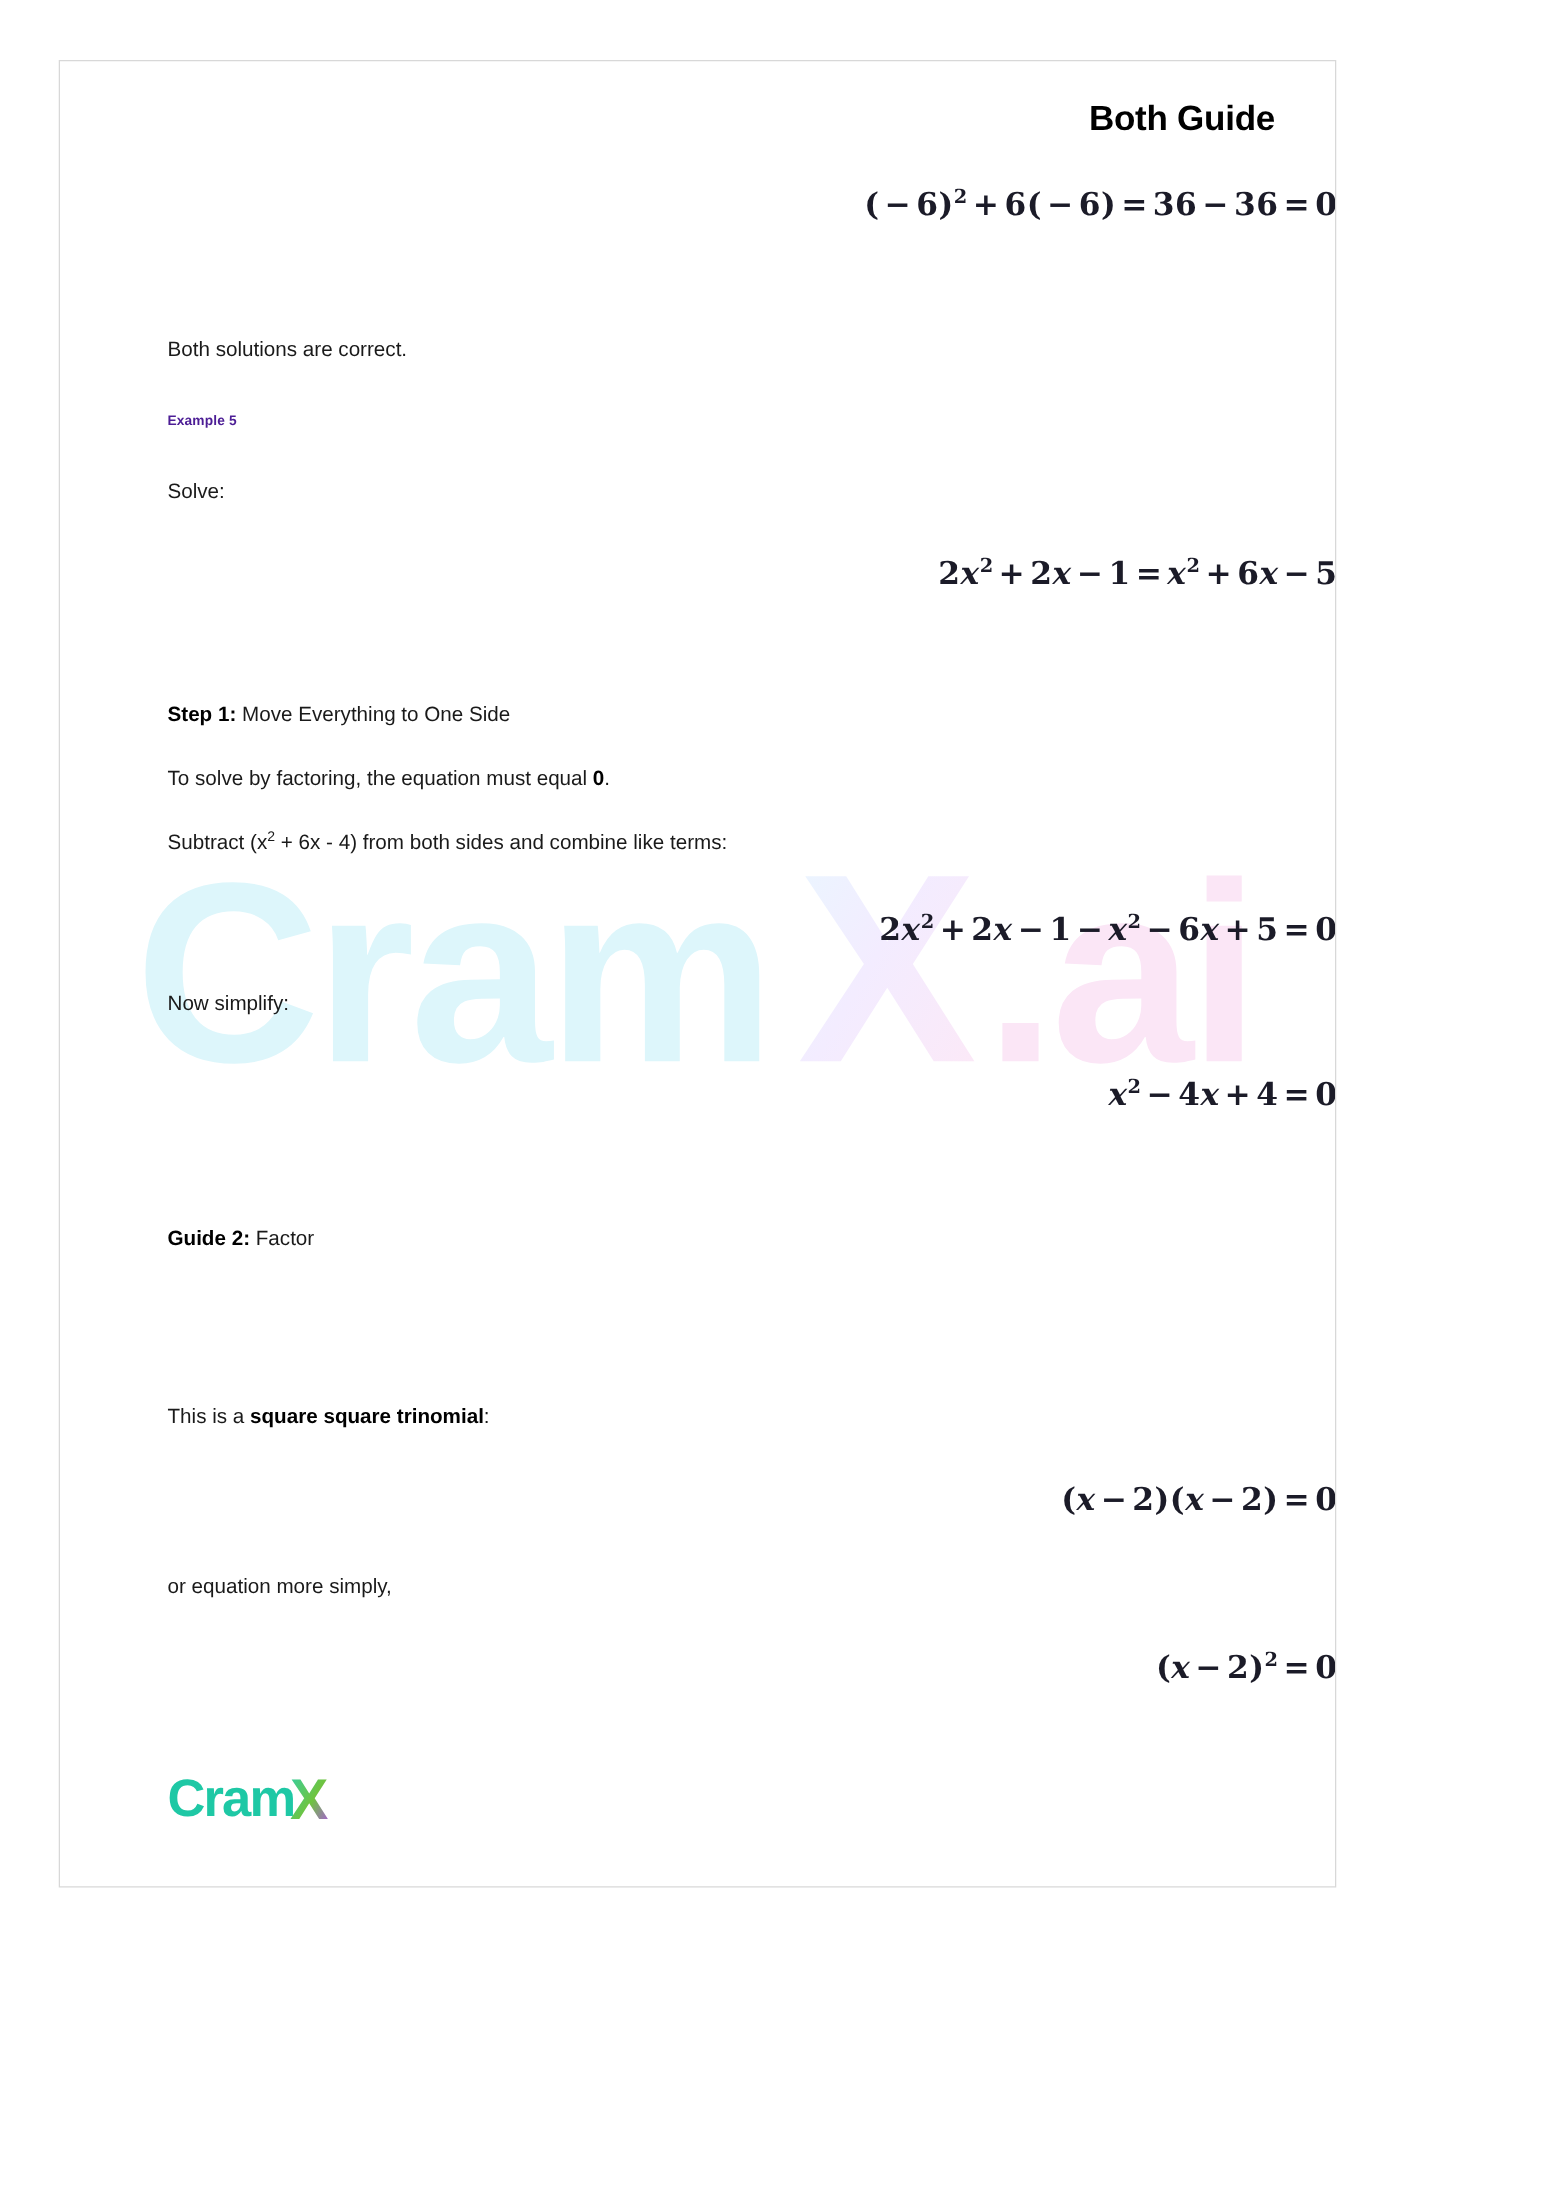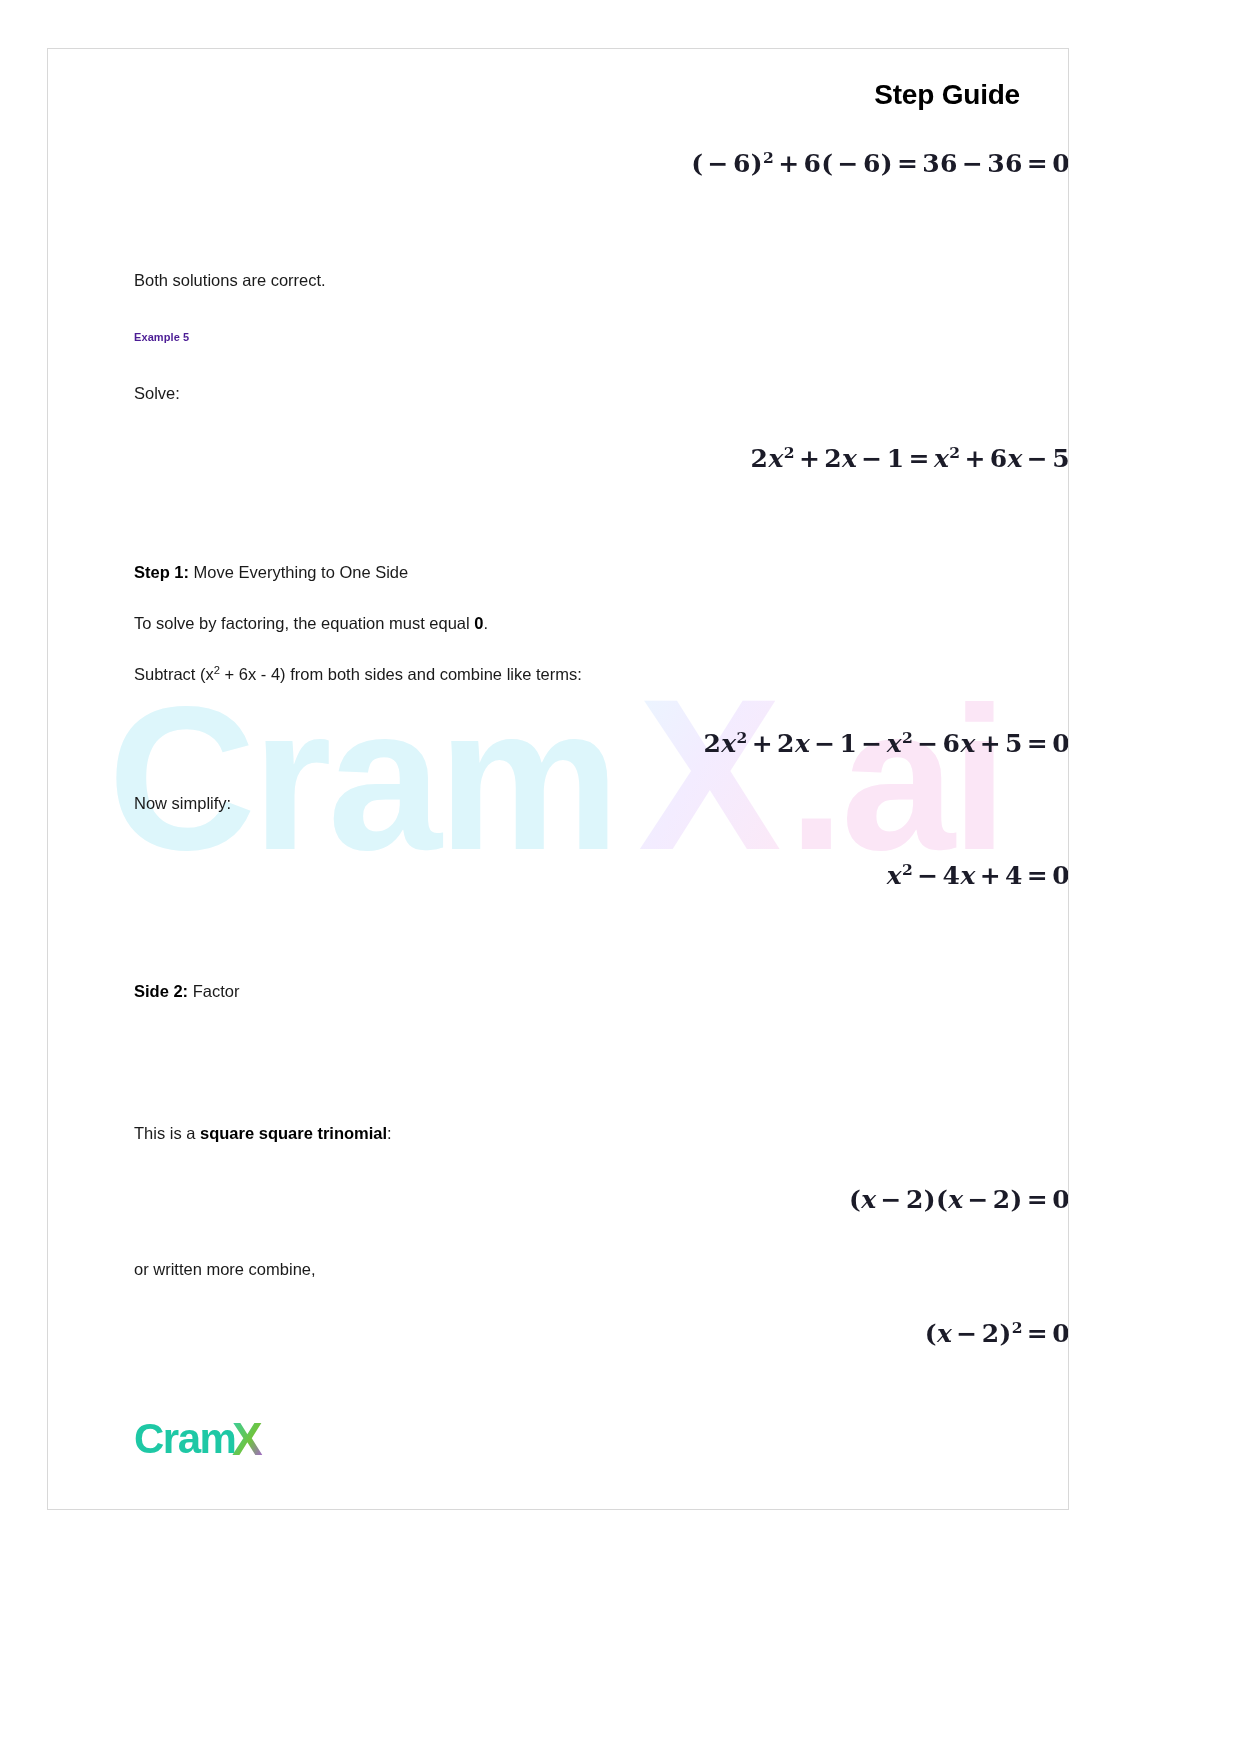--- a/index.html
+++ b/index.html
@@ -126,21 +126,21 @@
         </linearGradient>
       </defs>
       <text x="60" y="200" font-family="'Liberation Sans', sans-serif" font-size="205" font-weight="bold" fill="#ddf6fb" letter-spacing="-4">Cram</text>
       <text x="590" y="200" font-family="'Liberation Sans', sans-serif" font-size="215" font-weight="bold" fill="url(#wmXgrad)" letter-spacing="-4">X</text>
       <text x="740" y="200" font-family="'Liberation Sans', sans-serif" font-size="205" font-weight="bold" fill="#fbe6f6" letter-spacing="-4">.ai</text>
     </svg>
   </div>
 
   <div class="content">
 
-    <div class="doc-title">Step Guide</div>
+    <div class="doc-title">Both Guide</div>
 
     <div class="math" style="top:100px;">
       (<span class="op">−</span>6)<sup>2</sup><span class="op">+</span>6(<span class="op">−</span>6)<span class="op">=</span>36<span class="op">−</span>36<span class="op">=</span>0
     </div>
 
     <div class="para" style="top:180px;margin-top:40px;">Both solutions are correct.</div>
 
     <div class="example-head" style="top:282px;">Example 5</div>
 
     <div class="para" style="top:333px;">Solve:</div>
@@ -165,33 +165,33 @@
       2<i>x</i><sup>2</sup><span class="op">+</span>2<i>x</i><span class="op">−</span>1<span class="op">−</span><i>x</i><sup>2</sup><span class="op">−</span>6<i>x</i><span class="op">+</span>5<span class="op">=</span>0
     </div>
 
     <div class="para" style="top:743px;">Now simplify:</div>
 
     <div class="math" style="top:812px;">
       <i>x</i><sup>2</sup><span class="op">−</span>4<i>x</i><span class="op">+</span>4<span class="op">=</span>0
     </div>
 
     <div class="para" style="top:931px;">
-      <b>Side 2:</b><span> Factor</span>
+      <b>Guide 2:</b><span> Factor</span>
     </div>
 
 
     <div class="para" style="top:1073px;">
       <span>This is a </span><b>square square trinomial</b><span>:</span>
     </div>
 
     <div class="math" style="top:1136px;">
       (<i>x</i><span class="op">−</span>2)(<i>x</i><span class="op">−</span>2)<span class="op">=</span>0
     </div>
 
-    <div class="para" style="top:1209px;">or written more combine,</div>
+    <div class="para" style="top:1209px;">or equation more simply,</div>
 
     <div class="math" style="top:1270px;">
       (<i>x</i><span class="op">−</span>2)<sup>2</sup><span class="op">=</span>0
     </div>
 
     <div class="footer-logo">
       <svg width="160" height="44" viewBox="0 0 160 44" xmlns="http://www.w3.org/2000/svg">
         <defs>
           <linearGradient id="logoXgrad" x1="0" y1="0" x2="1" y2="1">
             <stop offset="0%" stop-color="#2fd0b0"></stop>

